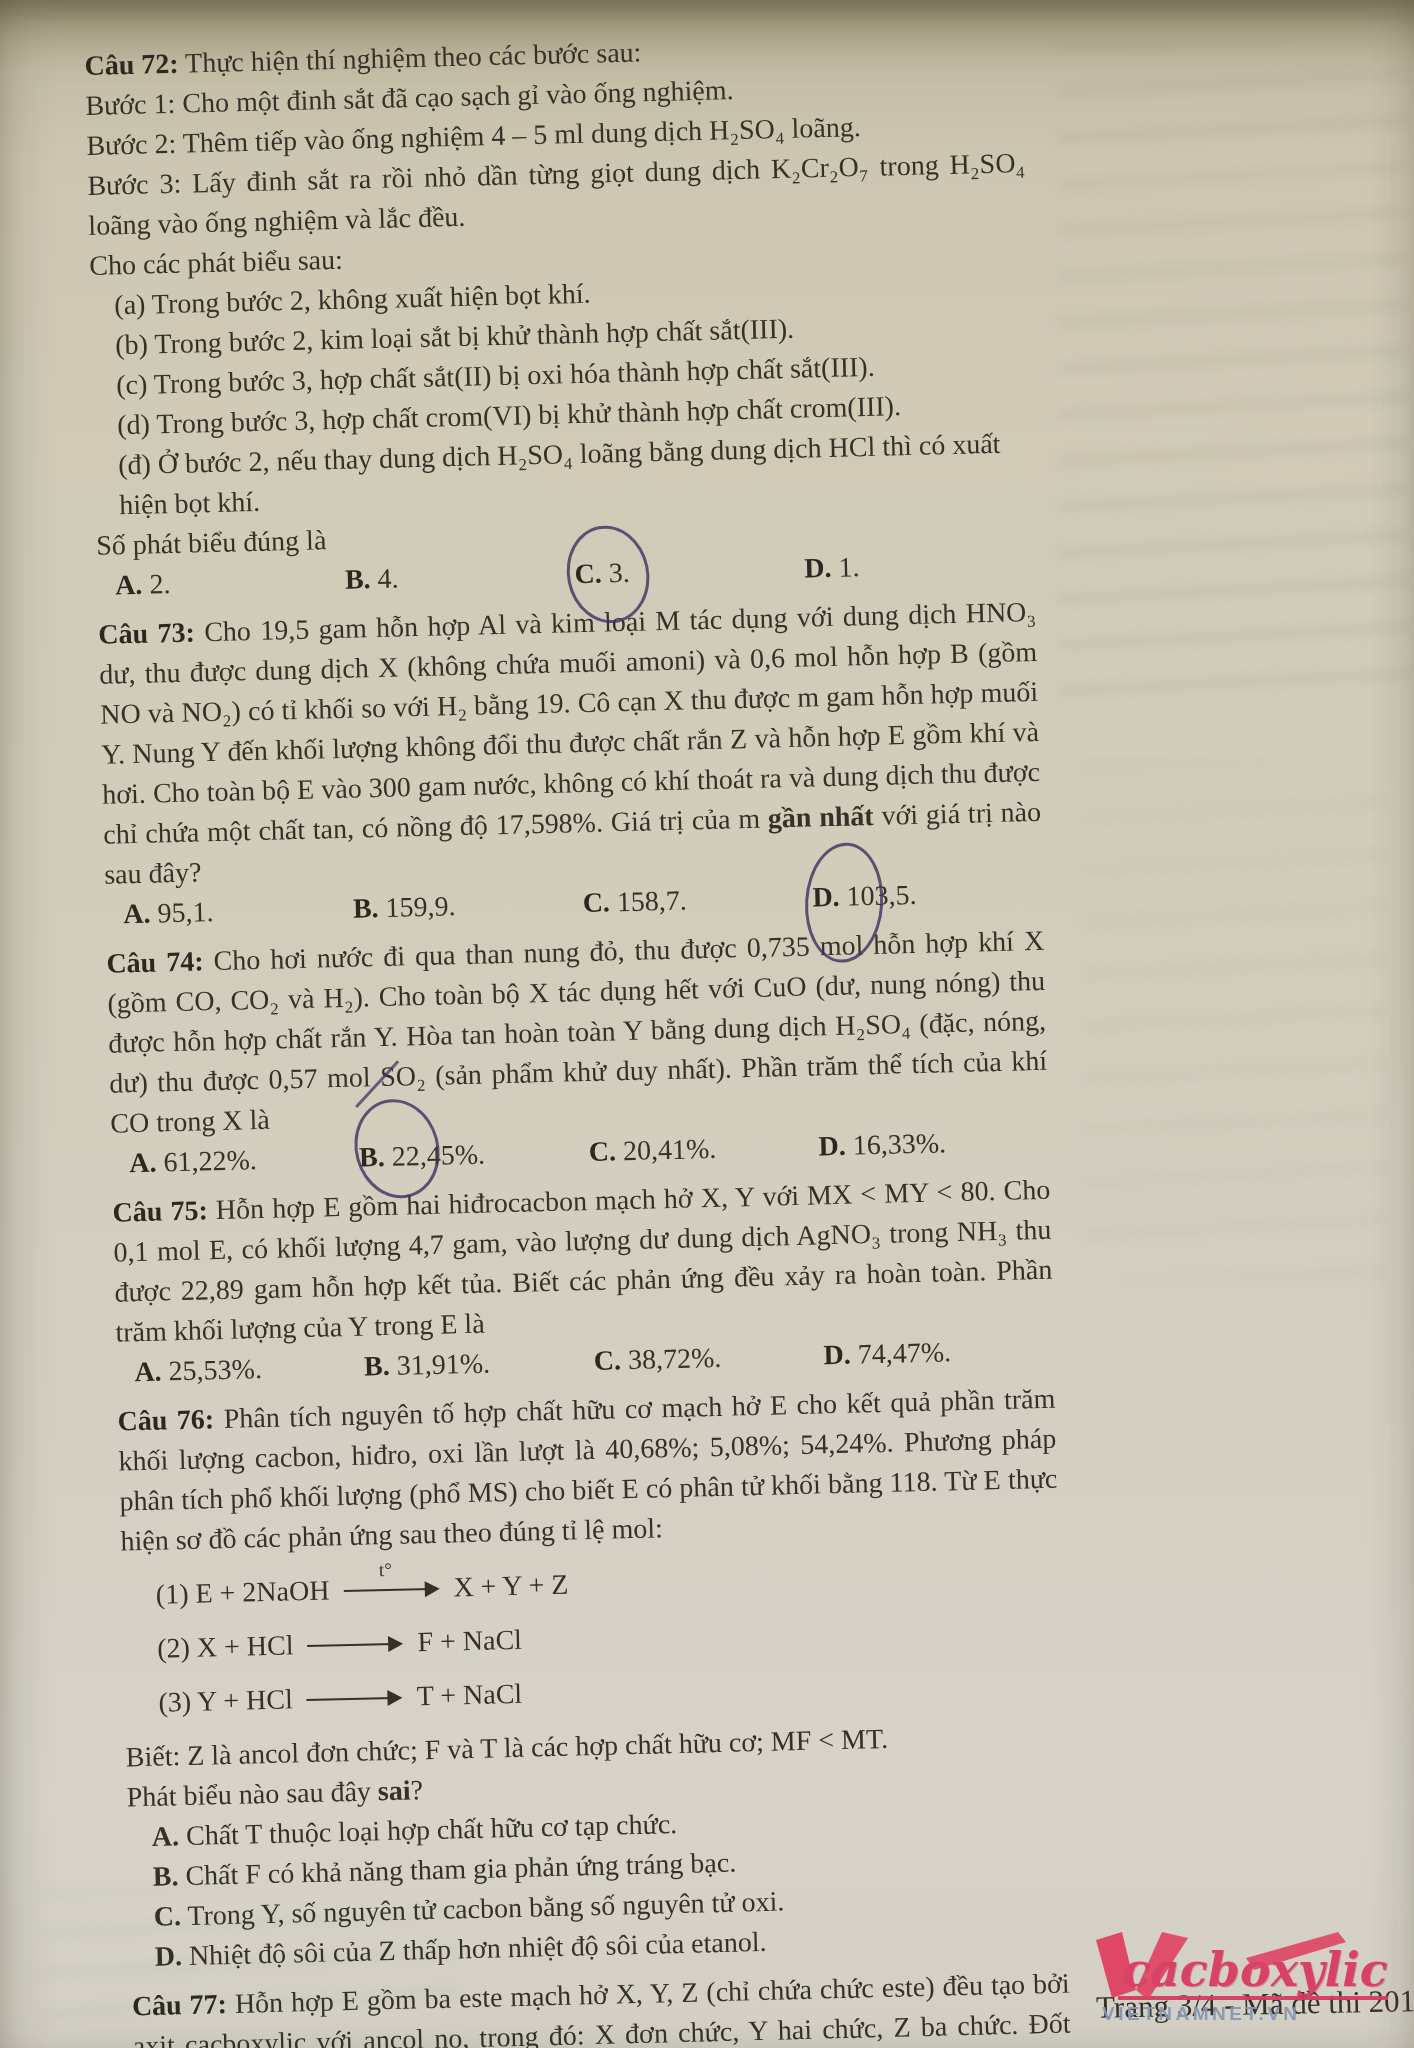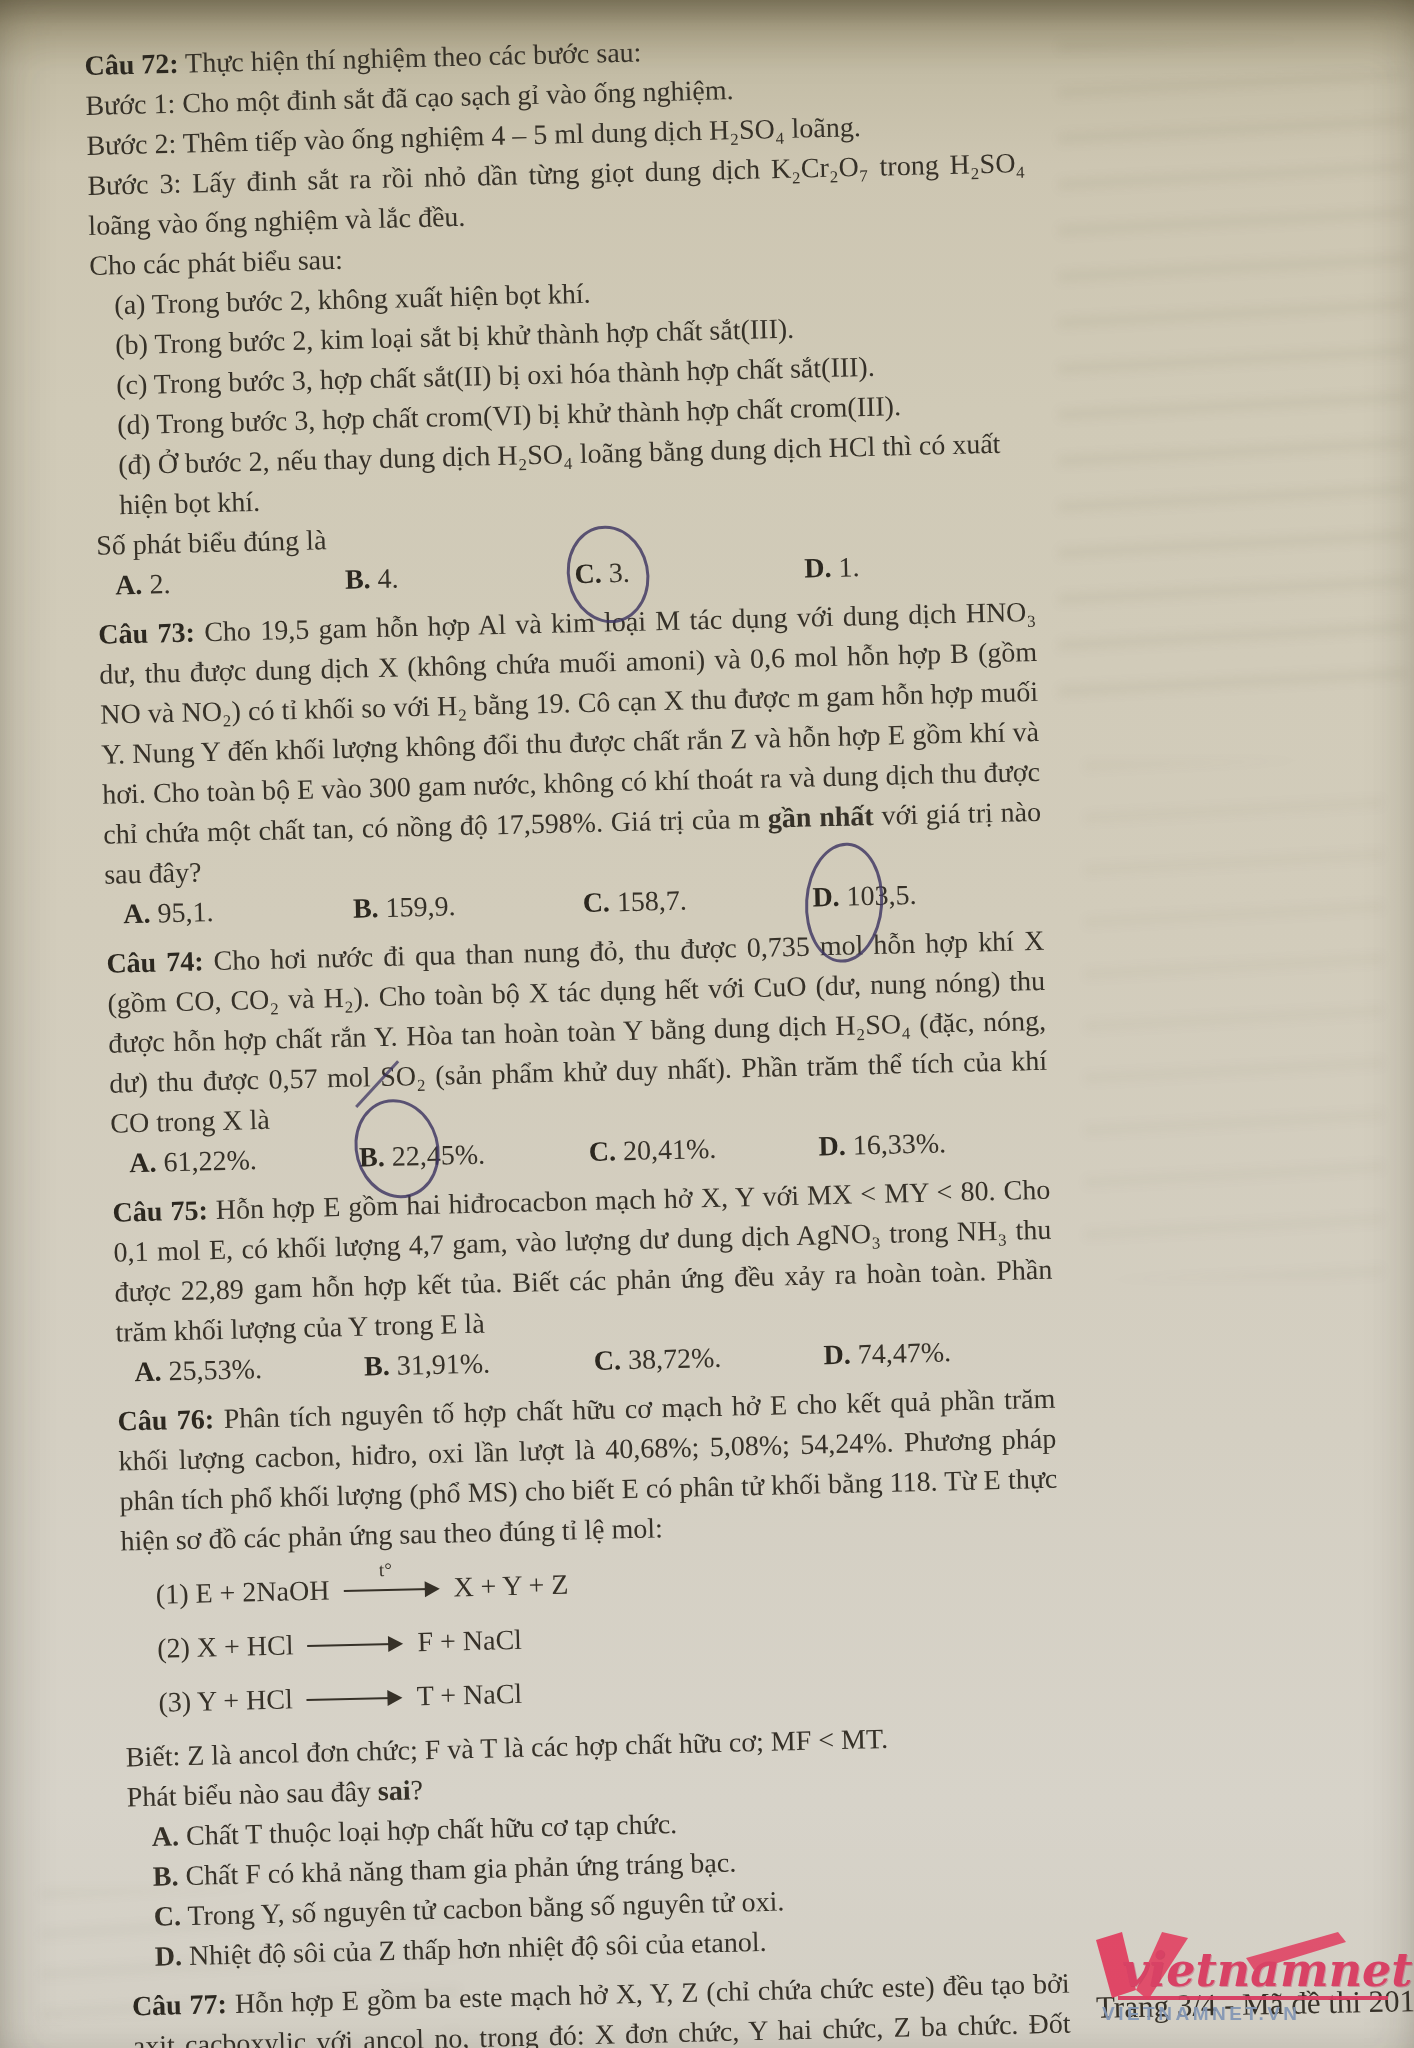--- a/index.html
+++ b/index.html
@@ -175,18 +175,18 @@
   </div>
 
   <div class="footer">Trang 3/4 - Mã đề thi 201</div>
 
   <div class="logo">
     <svg class="mark" width="250" height="70" viewBox="0 0 250 70">
       <polygon points="0,8 26,0 40,58 16,66" fill="#e23358" opacity="0.92"></polygon>
       <polygon points="40,58 66,0 92,6 52,68" fill="#e23358" opacity="0.88"></polygon>
       <polygon points="150,26 242,0 250,10 158,38" fill="#e23358" opacity="0.85"></polygon>
     </svg>
-    <span class="brand">vietnamnet</span>
+    <span class="brand">cacboxylic</span>
     <div class="rule"></div>
     <span class="site">VIETNAMNET.VN</span>
   </div>
 
 </div>
 
 </body></html>

